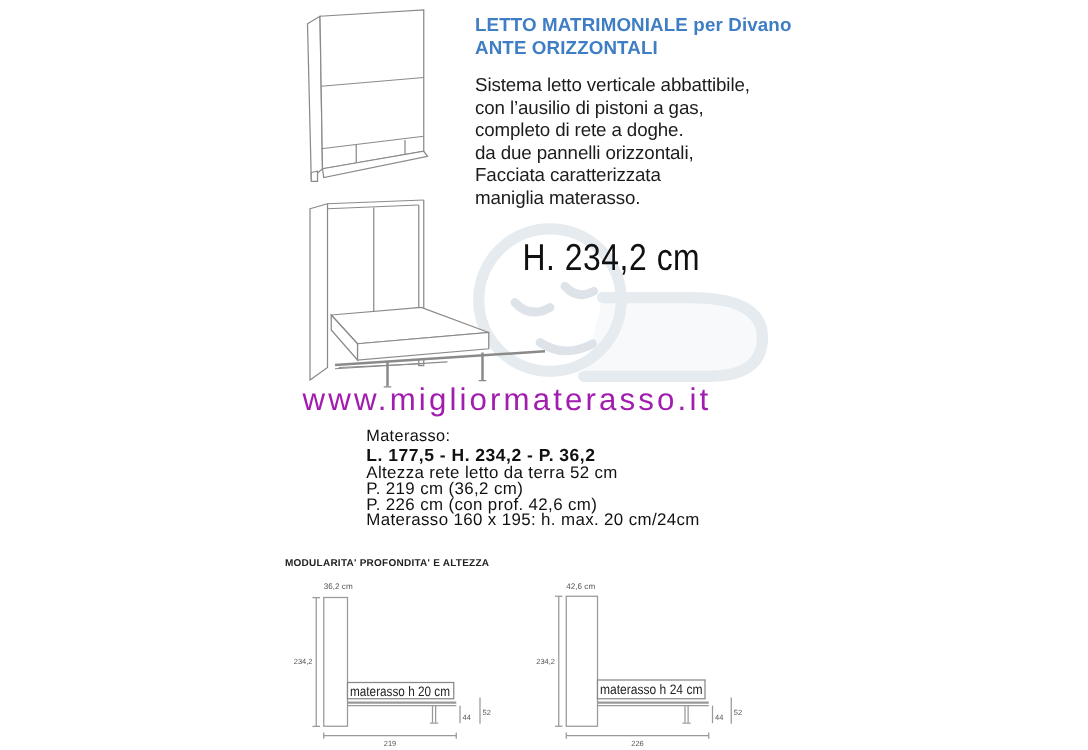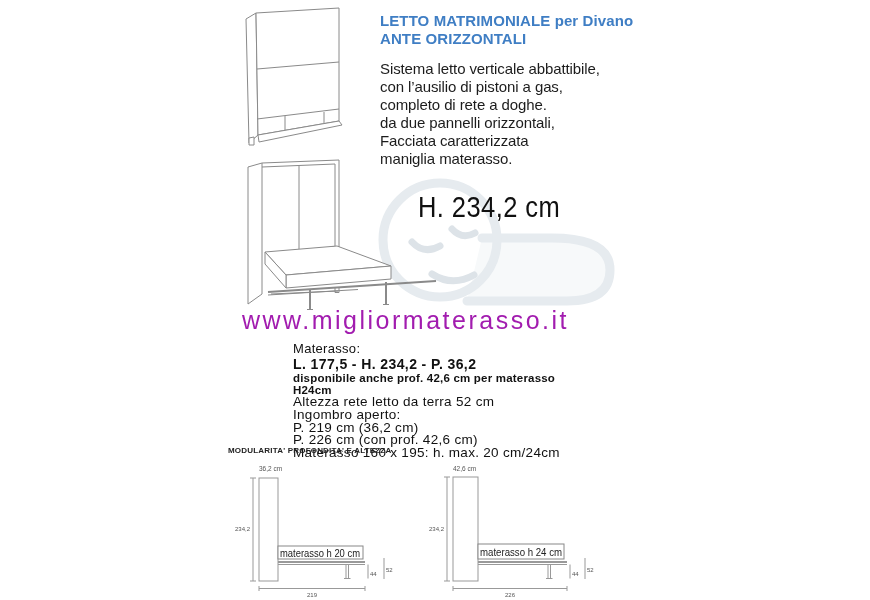--- a/index.html
+++ b/index.html
@@ -97,23 +97,21 @@
     <line x1="69" y1="151.5" x2="75" y2="151.5"></line>
     <line x1="148" y1="124" x2="148" y2="146" stroke-width="2"></line>
     <line x1="145" y1="146.5" x2="151" y2="146.5"></line>
   </svg>
 
   <div class="abs layer1" id="height-label">H. 234,2 cm</div>
 
   <div class="abs layer1" id="dimensions-block">
     <span id="dim-heading">Materasso:</span>
     <span id="dim-main">L. 177,5 - H. 234,2 - P. 36,2</span>
-    <span id="dim-note">disponibile anche prof. 42,6 cm per materasso H24cm</span>
     <span class="dim-line">Altezza rete letto da terra 52 cm</span>
-    <span class="dim-line">Ingombro aperto:</span>
     <span class="dim-line">P. 219 cm (36,2 cm)</span>
     <span class="dim-line">P. 226 cm (con prof. 42,6 cm)</span>
     <span class="dim-line">Materasso 160 x 195: h. max. 20 cm/24cm</span>
   </div>
 
   <div class="abs layer1" id="modularity-heading">MODULARITA' PROFONDITA' E ALTEZZA</div>
 
   <svg class="abs layer1" style="left:228px;top:460px" width="170" height="140" viewBox="0 0 170 140" fill="none" stroke="#999" stroke-width="1">
     <text x="31" y="11" class="dimtext7" stroke="none">36,2 cm</text>
     <line x1="25" y1="18" x2="25" y2="121"></line>

